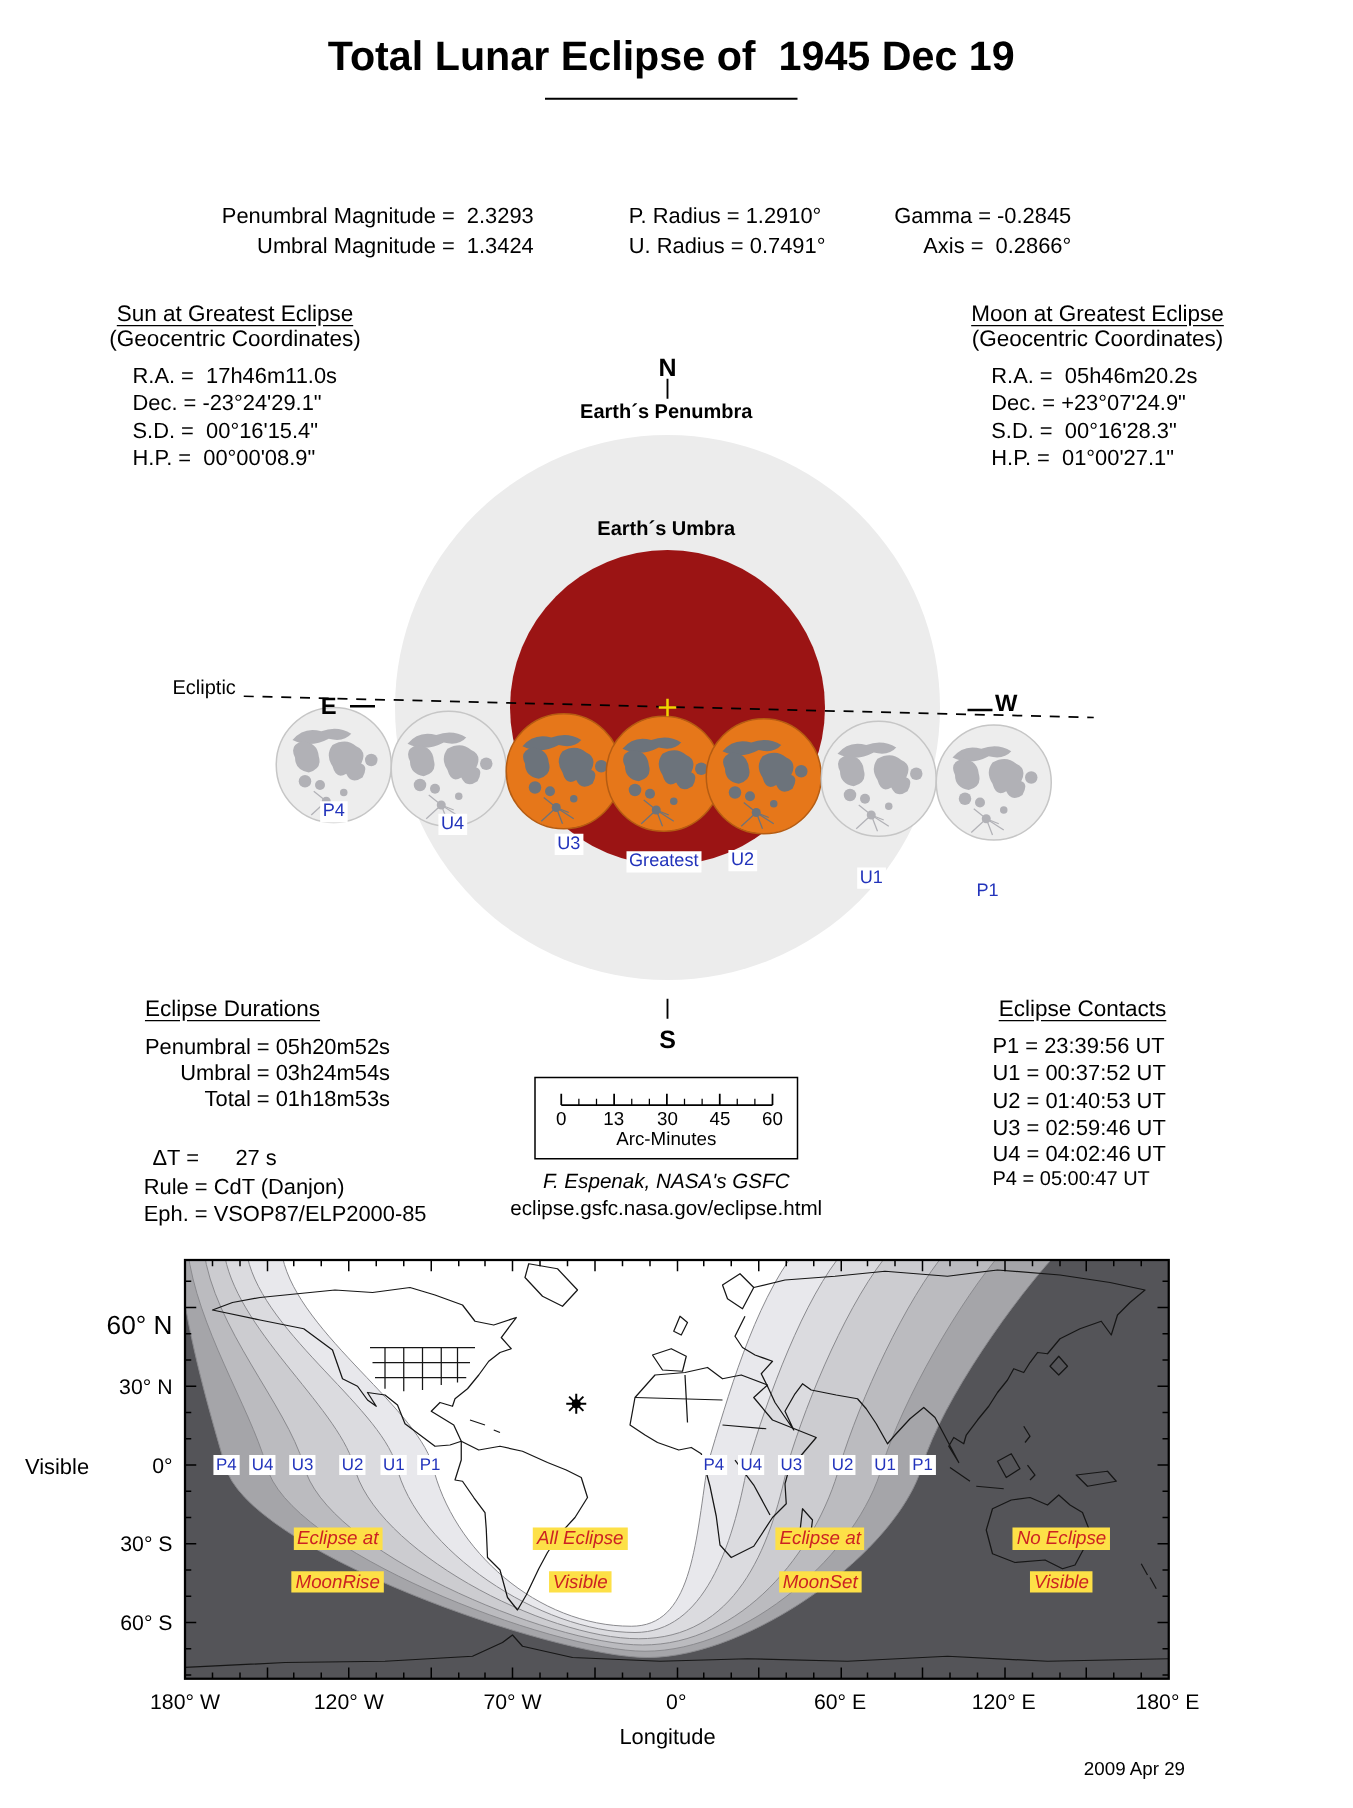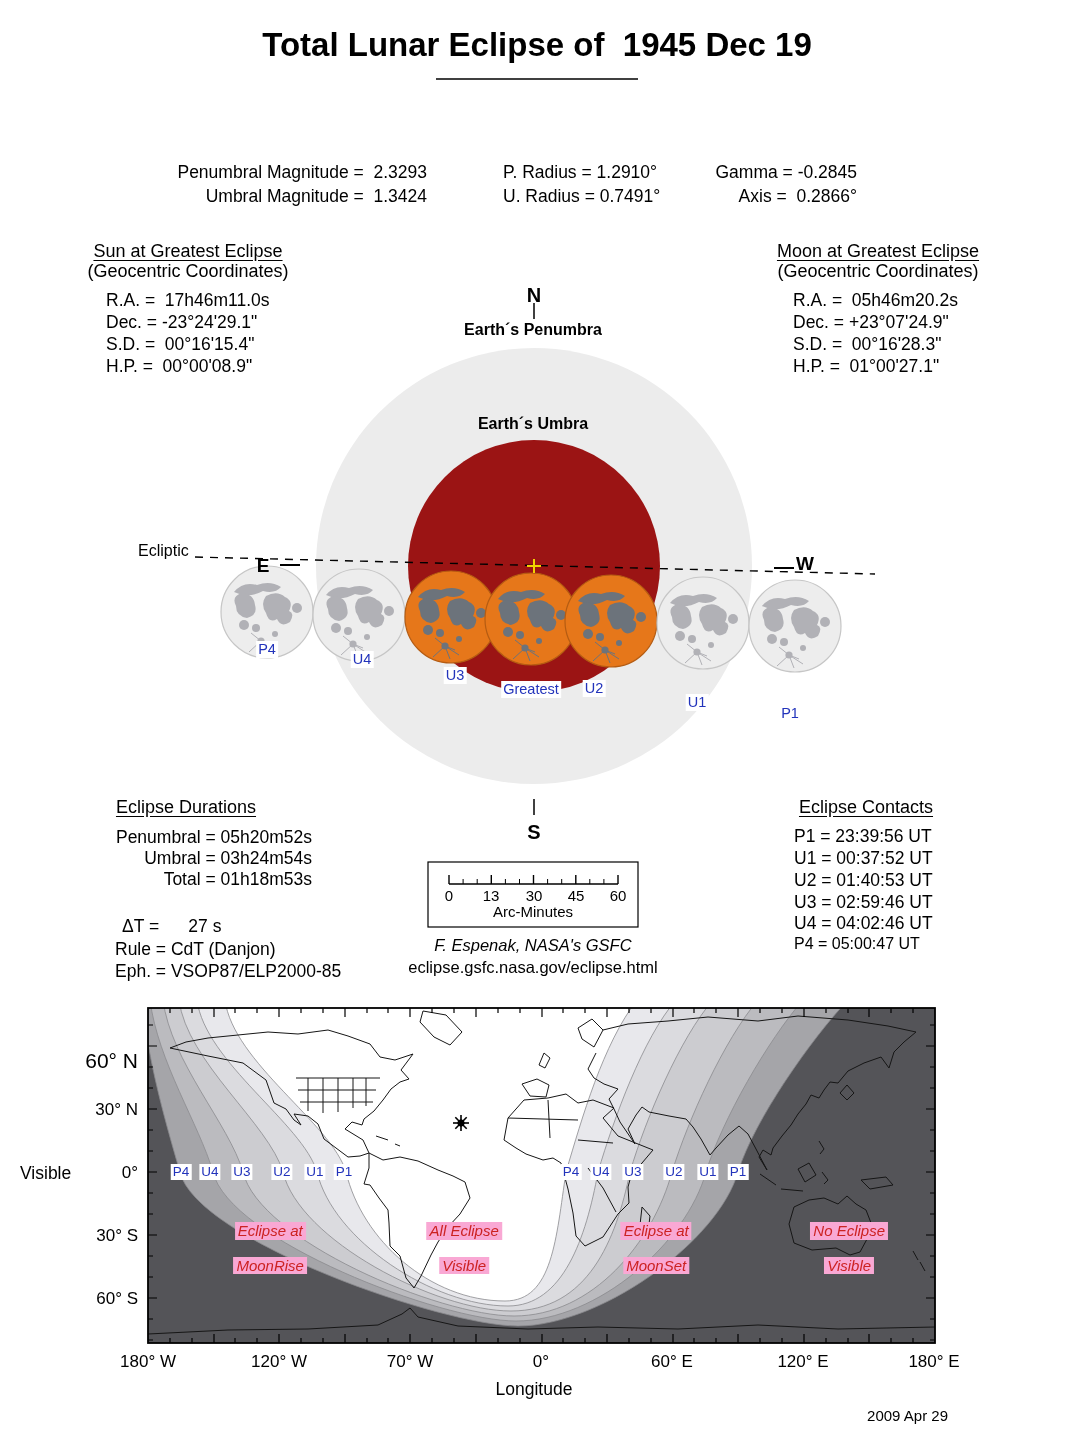--- a/index.html
+++ b/index.html
@@ -9,21 +9,21 @@
   .c{transform:translateX(-50%);}
   .r{transform:translateX(-100%);}
   .u{text-decoration:underline;text-underline-offset:3px;}
   .b{font-weight:bold;}
   .i{font-style:italic;}
   svg{position:absolute;left:0;top:0;}
   .pen{--b:#ededed;--m:#b1b1b6;--s:#c6c6c6;}
   .umb{--b:#e6771a;--m:#6c737b;--s:#b55c12;}
   .blue{color:#2233bb;background:#fff;padding:0 2px;}
   .red{color:#cc2222;font-style:italic;}
-  .red>div{background:#f9a8d4;padding:0 3px;display:inline-block;}
+  .red>div{background:#fde047;padding:0 3px;display:inline-block;}
 </style>
 </head>
 <body>
 
 <div class="page">
 
 <svg width="1082" height="1446" viewBox="0 0 1082 1446">
   <defs>
     <g id="moonshape">
       <circle r="46" fill="var(--b)" stroke="var(--s)" stroke-width="1.2"></circle>

